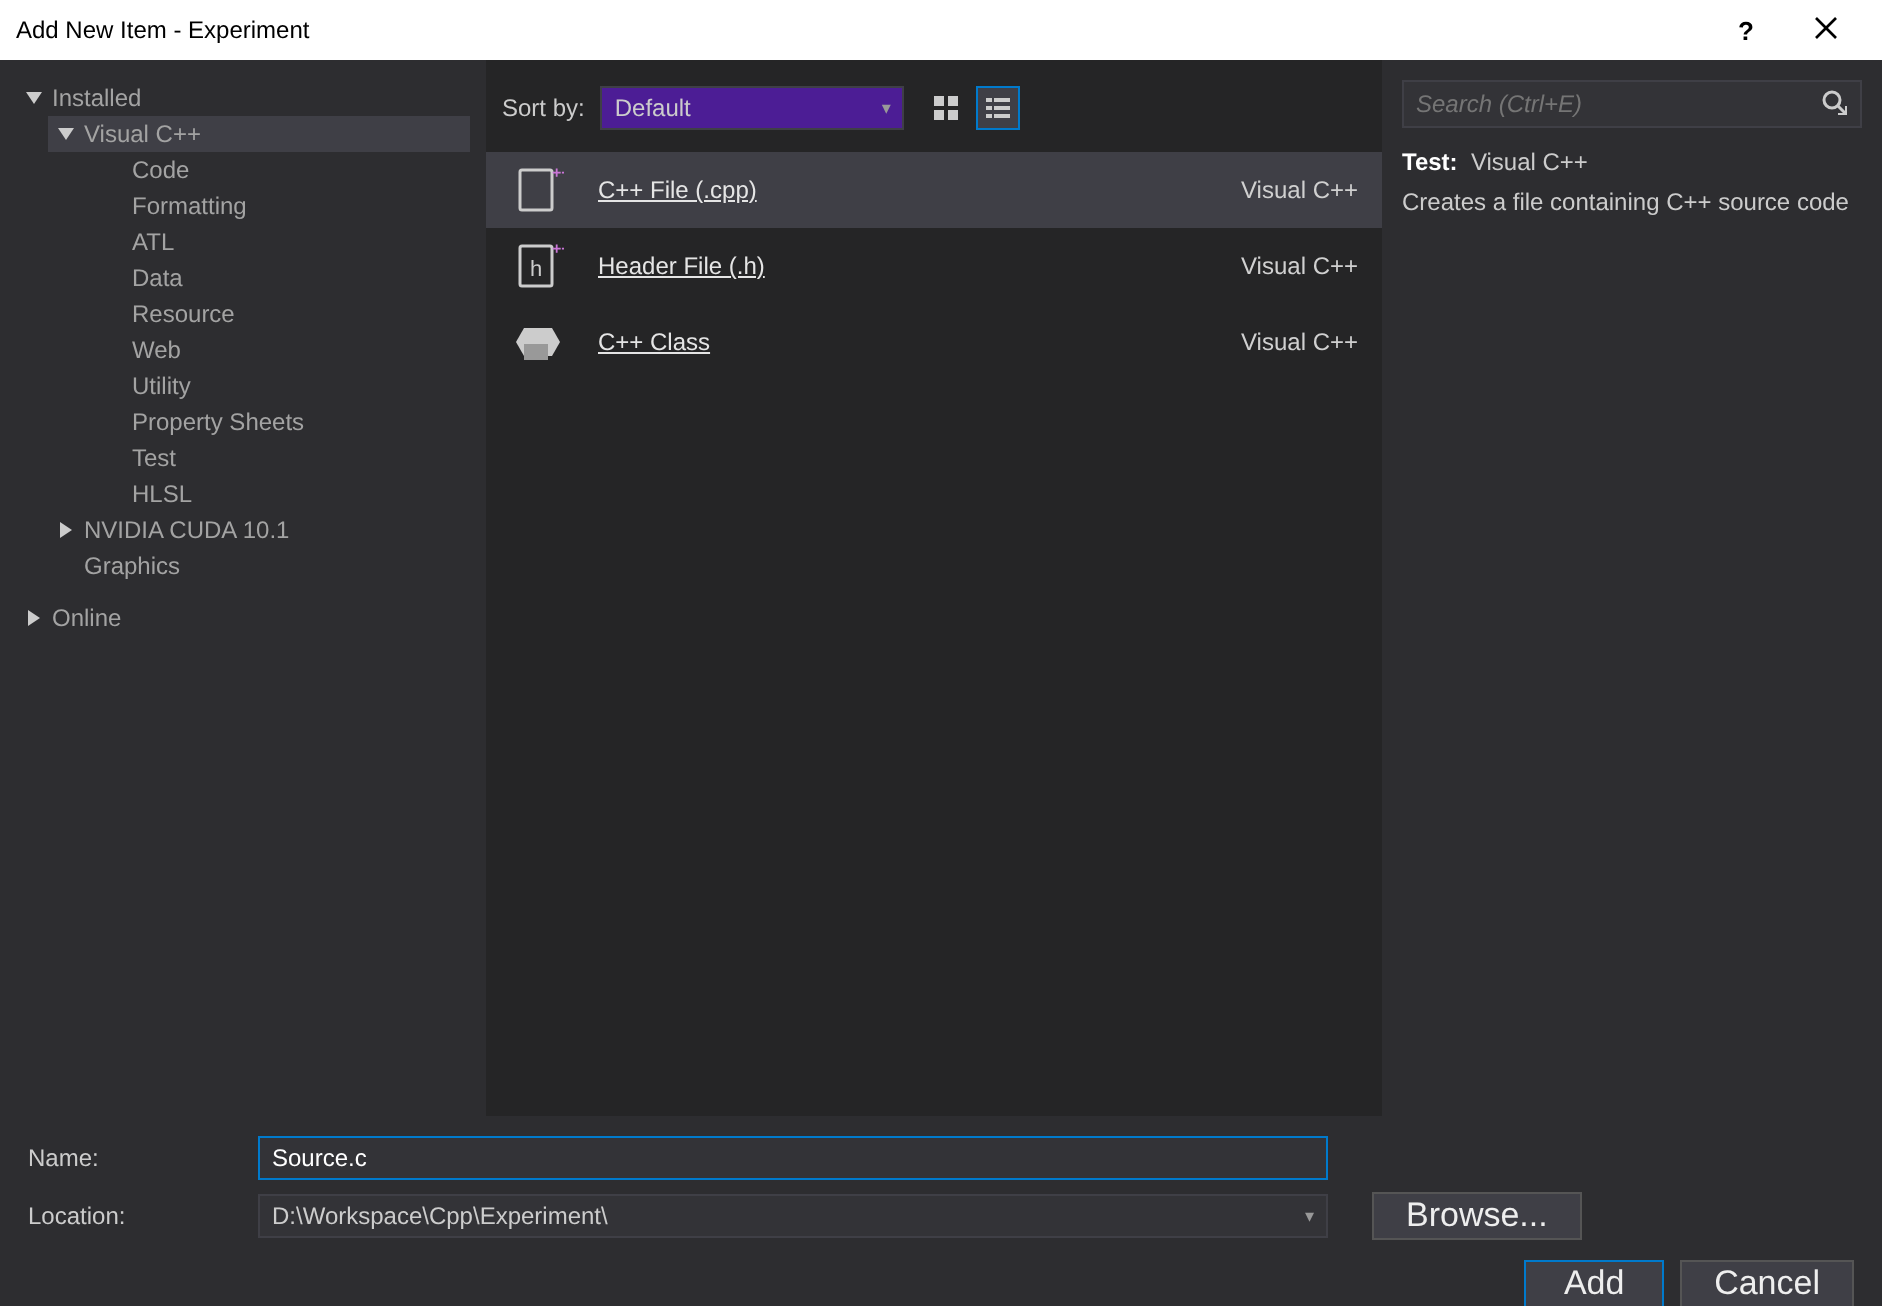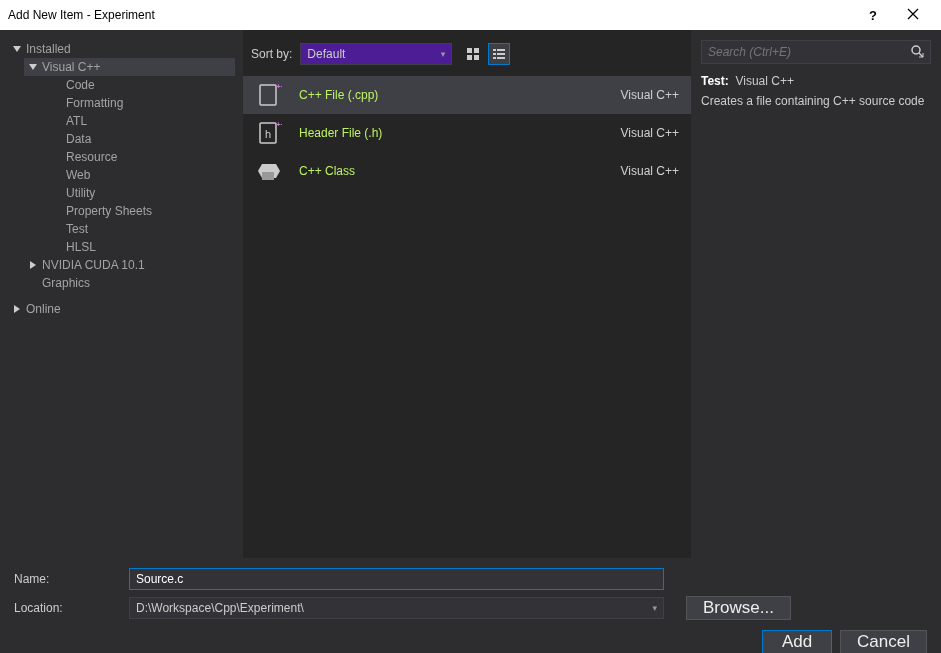--- a/index.html
+++ b/index.html
@@ -27,21 +27,21 @@
   .dropdown .dd-arrow { font-size: 9px; color: #999; }
   .view-btns { display: flex; gap: 4px; margin-left: 4px; }
   .view-btn { width: 22px; height: 22px; display: flex; align-items: center; justify-content: center; border: 1px solid transparent; }
   .view-btn.active { border: 1px solid #007acc; background: #3f3f46; }
   .view-btn svg { width: 14px; height: 14px; }
 
   .item-list { margin-top: 8px; }
   .item-row { display: flex; align-items: center; height: 38px; padding: 0 12px; font-size: 12px; }
   .item-row.selected { background: #3f3f46; }
   .item-row .it-icon { width: 28px; height: 28px; margin-right: 16px; display: flex; align-items: center; justify-content: center; }
-  .item-row .it-label { flex: 1; color: #bef264; }
+  .item-row .it-label { flex: 1; color: #e5e5e5; text-decoration: underline; }
   .item-row .it-lang { color: #d0d0d0; }
 
   .rightpane { width: 250px; background: #2d2d30; padding: 10px 10px; font-size: 12px; display: flex; flex-direction: column; }
   .search-wrap { background: #333337; border: 1px solid #3f3f46; height: 24px; display: flex; align-items: center; padding: 0 6px; margin-bottom: 10px; }
   .search-wrap input { background: transparent; border: none; outline: none; color: #999; font-style: italic; font-size: 12px; flex: 1; }
   .search-wrap .search-icon { color: #ccc; font-size: 12px; }
   .info .info-type { margin-bottom: 6px; }
   .info .info-type b { color: #fff; }
   .info .info-desc { color: #ccc; }
 

